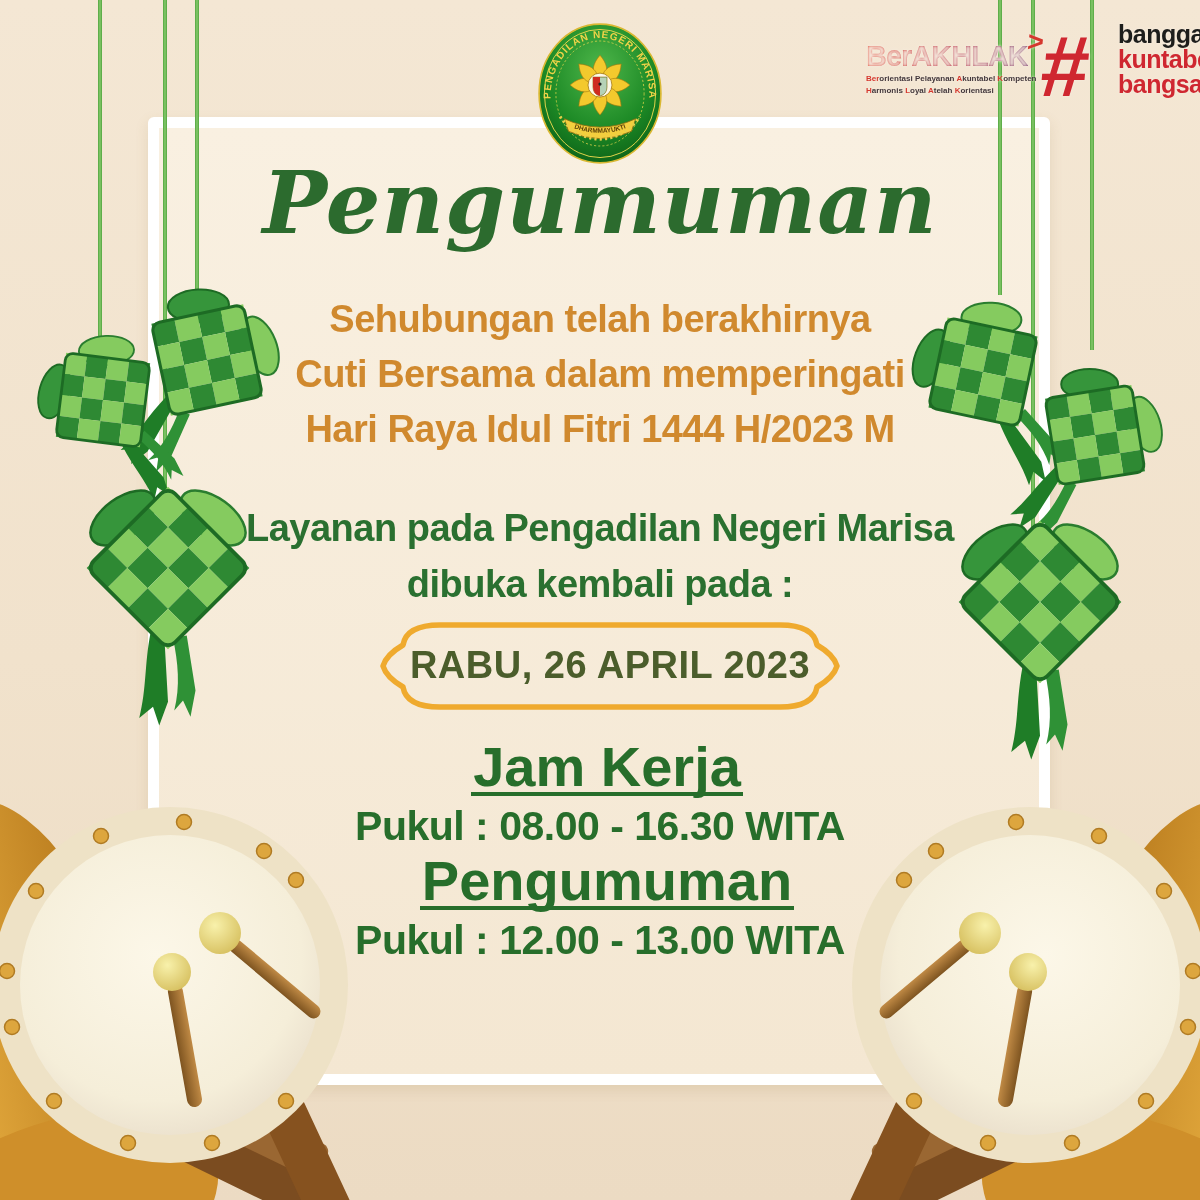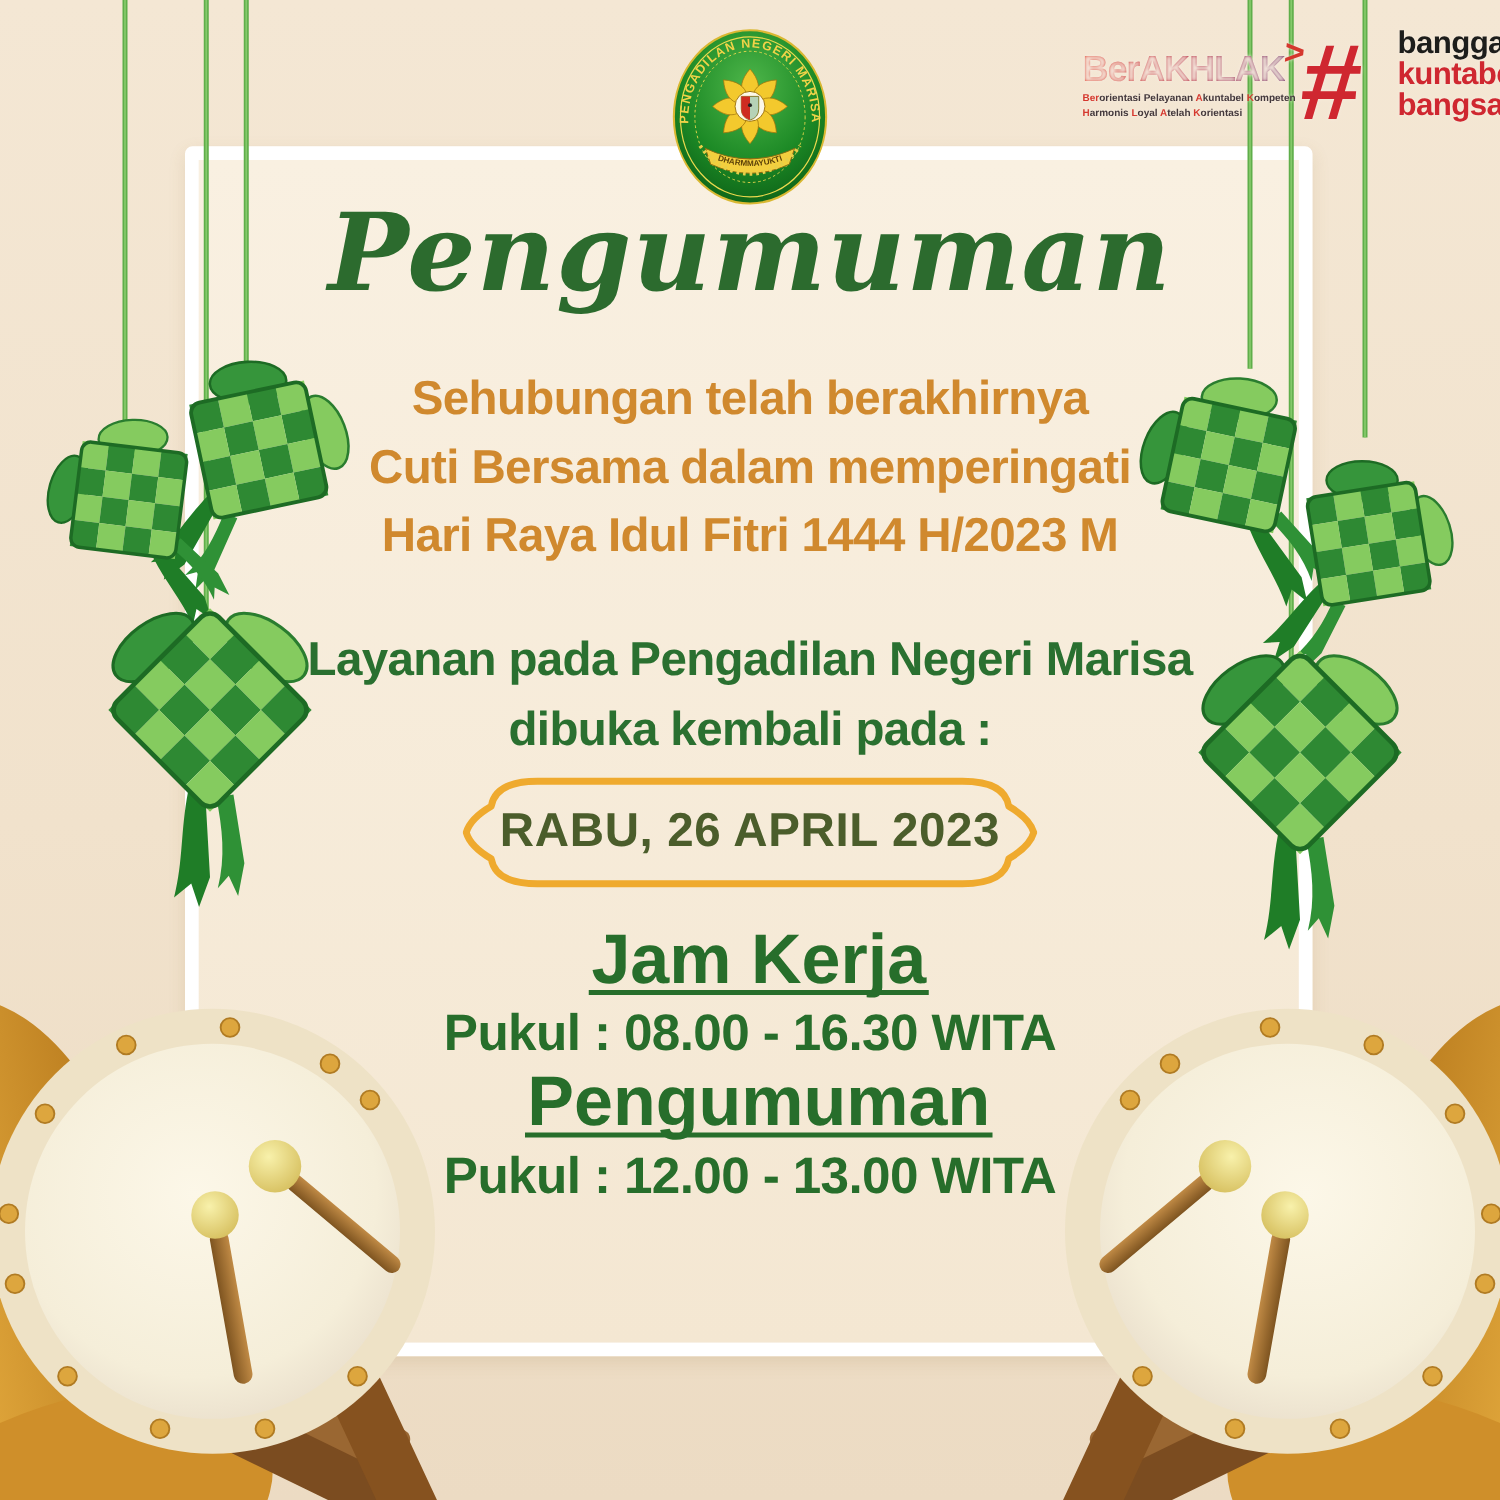--- a/index.html
+++ b/index.html
@@ -34,21 +34,21 @@
 
   
   .content{position:absolute;inset:0;z-index:4;text-align:center;}
   .title{position:absolute;left:0;right:0;top:152px;
          font-family:"DejaVu Serif",serif;font-style:italic;font-weight:bold;
          font-size:86px;color:#2c6b2e;letter-spacing:1px;}
   .intro{position:absolute;left:0;right:0;top:292px;
          font-size:38px;line-height:55px;font-weight:bold;letter-spacing:-0.5px;color:#d0892e;}
   .service{position:absolute;left:0;right:0;top:500px;
          font-size:38px;line-height:56px;font-weight:bold;letter-spacing:-0.5px;color:#2a7030;}
-  .datebox{position:absolute;left:370px;top:616px;width:460px;height:100px;}
+  .datebox{position:absolute;left:380px;top:616px;width:460px;height:100px;}
   .datebox svg{position:absolute;left:0;top:0;}
   .date-text{position:absolute;left:0;right:0;top:28px;font-size:38px;font-weight:bold;
              letter-spacing:0.5px;color:#4b5d2b;}
   .schedule{position:absolute;left:0;right:0;top:744px;color:#276e2b;font-weight:bold;}
   .sched-heading{display:inline-block;font-size:56px;line-height:46px;
                  border-bottom:4px solid #276e2b;padding:0 2px 2px 2px;margin-bottom:7px;margin-left:14px;}
   .sched-time{font-size:41px;line-height:46px;letter-spacing:-0.5px;margin-bottom:9px;}
 
   
   .decor{position:absolute;inset:0;z-index:5;pointer-events:none;}

